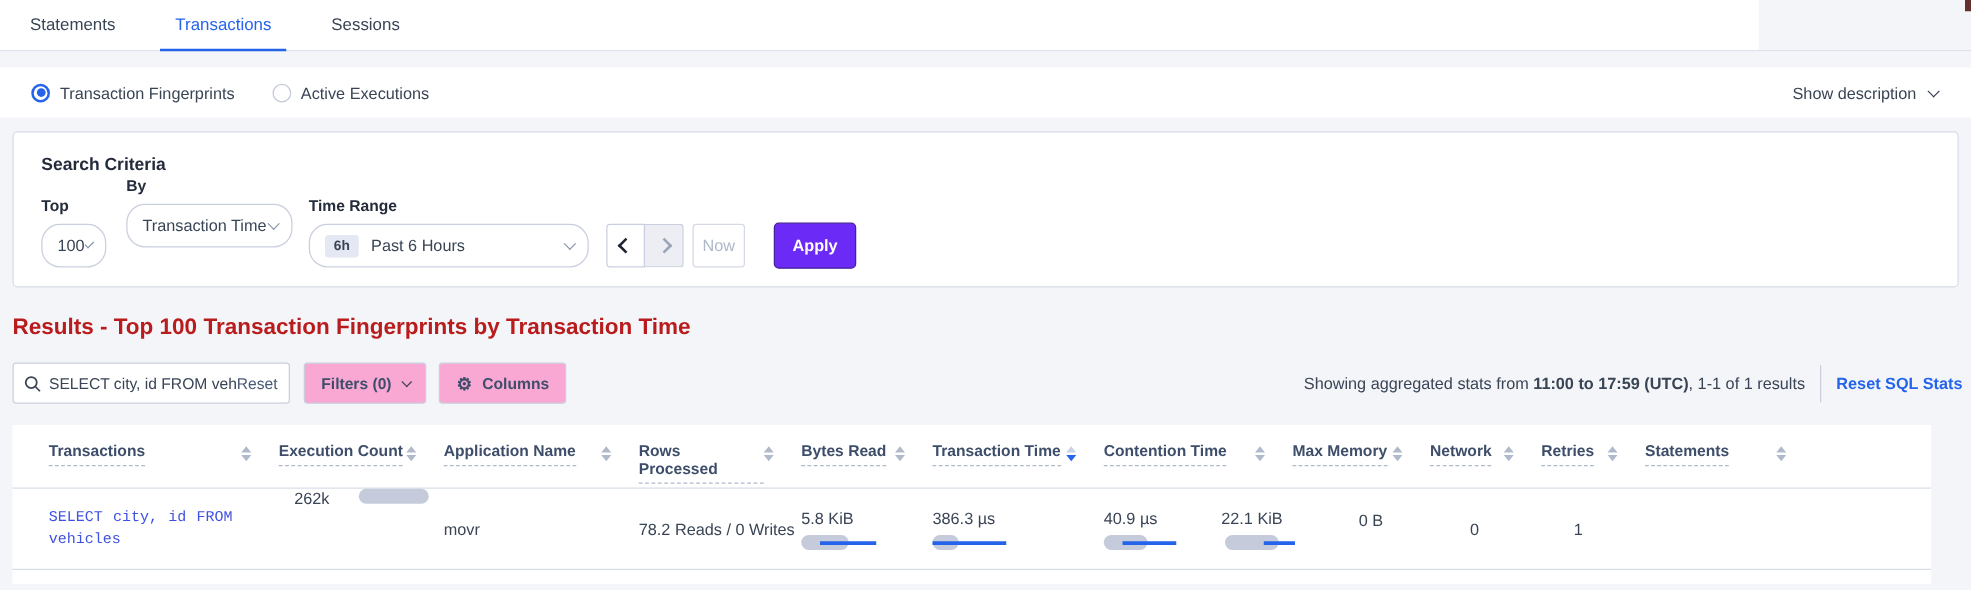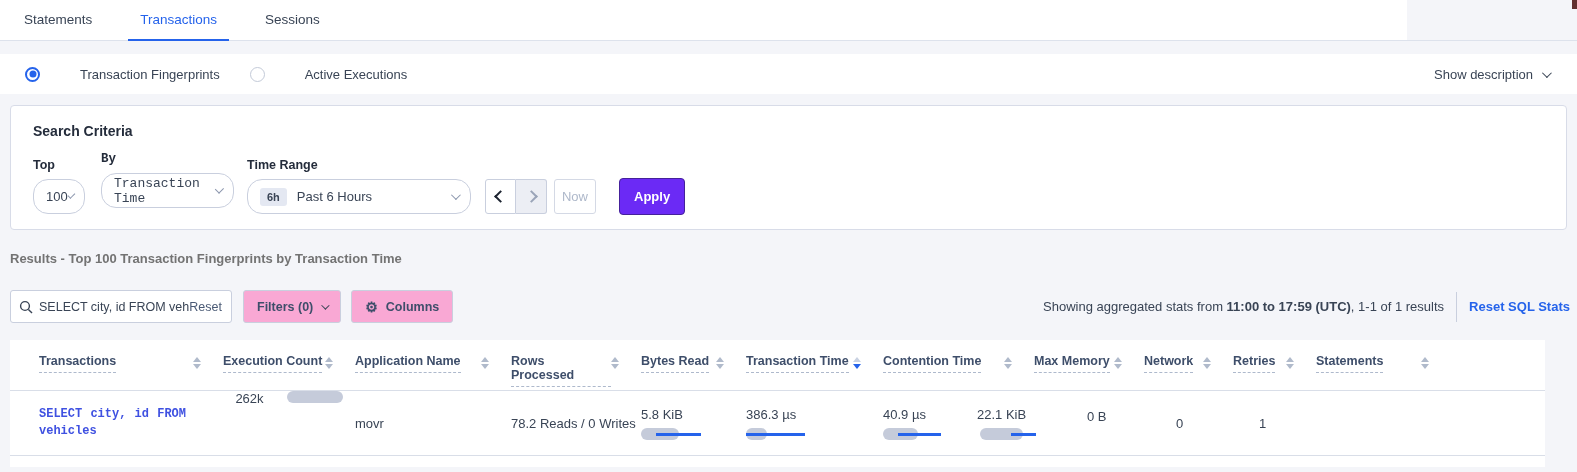--- a/index.html
+++ b/index.html
@@ -26,21 +26,21 @@
     padding:0 12px; margin-right:24px; display:flex; align-items:center;
     font-size:13.5px; font-weight:500; color:#394455; cursor:pointer;
     border-bottom:2px solid transparent; margin-bottom:-1px; z-index:2;
   }
   .tab.active { color:#2563eb; border-bottom-color:#2563eb; }
   
   .viewbar {
     position:absolute; top:54px; left:0; width:1577px; height:40px;
     background:#fff; display:flex; align-items:center; padding:0 28px 0 25px;
   }
-  .radio-opt { display:flex; align-items:flex-end; margin-right:30px; cursor:pointer;gap:32px; }
+  .radio-opt { display:flex; align-items:flex-end; margin-right:30px; cursor:pointer; }
   .radio-circle {
     width:15px; height:15px; border-radius:50%; margin-right:8px;
     border:1.5px solid #c3cad8; background:#fff; position:relative; flex:0 0 auto;
   }
   .radio-circle.checked { border:2px solid #2563eb; }
   .radio-circle.checked::after {
     content:""; position:absolute; left:50%; top:50%; transform:translate(-50%,-50%);
     width:7px; height:7px; border-radius:50%; background:#2563eb;
   }
   .radio-label { font-size:13px; color:#394455; }
@@ -62,21 +62,21 @@
   }
   .criteria-title { position:absolute; top:17px; left:22px; font-size:14px; font-weight:700; color:#242c3b; }
   .field { position:absolute; }
   .field-label { font-size:12.5px; font-weight:700; color:#242c3b; margin-bottom:7px; }
   .select-box {
     height:35px; background:#fff; border:1px solid #c9cfde; border-radius:15px;
     display:flex; align-items:center; padding:0 12px; font-size:13px; color:#394455; cursor:pointer;
   }
   .select-box .chev { margin-left:auto; }
   .f-top { top:52px; left:22px; } .f-top .select-box { width:52px; }
-  .f-by { top:46px; left:90px;font-family:Liberation Mono, monospace; } .f-by .select-box { width:133px; }
+  .f-by { top:36px; left:90px; } .f-by .select-box { width:133px; }
   .f-range { top:52px; left:236px; } .f-range .select-box { width:224px; }
   .range-badge {
     background:#e4e8f2; color:#394455; font-size:11px; font-weight:700;
     padding:3px 7px; border-radius:3px; margin-right:10px;
   }
   .arrow-group { position:absolute; top:73px; left:474px; display:flex; height:35px; }
   .arrow-btn {
     width:31px; height:35px; border:1px solid #c9cfde; background:#fff;
     display:flex; align-items:center; justify-content:center; cursor:pointer;
   }
@@ -86,21 +86,21 @@
     position:absolute; top:73px; left:543px; width:42px; height:35px;
     background:#fff; border:1px solid #d4d9e5; border-radius:3px;
     font-size:13px; color:#aeb8ca; display:flex; align-items:center; justify-content:center; cursor:pointer;
   }
   .apply-btn {
     position:absolute; top:72px; left:608px; height:37px; padding:0 14px;
     background:#6b2af5; border:1px solid #45219b; border-radius:4px;
     color:#fff; font-size:13px; font-weight:700; display:flex; align-items:center; cursor:pointer;
   }
   
-  .results-title { position:absolute; top:251px; left:10px; font-size:13px; font-weight:700; color:#737373; }
+  .results-title { position:absolute; top:251px; left:10px; font-size:18px; font-weight:700; color:#b91c1c; }
   .toolbar { position:absolute; top:290px; left:10px; width:1560px; height:33px;
     display:flex; align-items:center; }
   .search-box {
     width:222px; height:33px; background:#fff; border:1px solid #c9cfde; border-radius:3px;
     display:flex; align-items:center; padding:0 9px 0 8px;
   }
   .search-box input {
     border:none; outline:none; background:transparent; font-family:"Liberation Sans",sans-serif;
     font-size:12.5px; color:#394455; width:150px; margin-left:6px;
   }
@@ -132,21 +132,21 @@
   .tri-up { width:0; height:0; border-left:4px solid transparent; border-right:4px solid transparent;
     border-bottom:5px solid #b0bacb; }
   .tri-down { width:0; height:0; border-left:4px solid transparent; border-right:4px solid transparent;
     border-top:5px solid #b0bacb; }
   .sort-icon.sorted .tri-up { border-bottom-color:#c9d2e2; }
   .sort-icon.sorted .tri-down { border-top-color:#2563eb; }
   .thead-border { height:1px; background:#d9dee8; margin-top:3px; }
   .trow { display:flex; padding-left:29px; height:65px; border-bottom:1px solid #d9dee8; }
   .td { display:flex; flex-direction:column; justify-content:center; font-size:13px; color:#394455; }
   .query-link {
-    font-family:"Liberation Mono", monospace; font-size:12px; font-weight:700; line-height:17px;
+    font-family:"Liberation Mono", monospace; font-size:12px; font-weight:400; line-height:17px;
     color:#3f51e1; width:160px; cursor:pointer; word-spacing:1px;
   }
   .count-cell { flex-direction:row !important; align-items:flex-start; }
   .count-bar { width:56px; height:12px; border-radius:6px; background:#c5cbda; margin-left:23px; }
   .stat-val { margin-bottom:6px; }
   .barchart { position:relative; width:62px; height:12px; }
   .bc-bar { position:absolute; top:0; height:12px; border-radius:6px; background:#c5cbda; }
   .bc-line { position:absolute; top:5px; height:3px; background:#2563eb; z-index:2; }
   
   .mag-icon { flex:0 0 auto; display:flex; }

